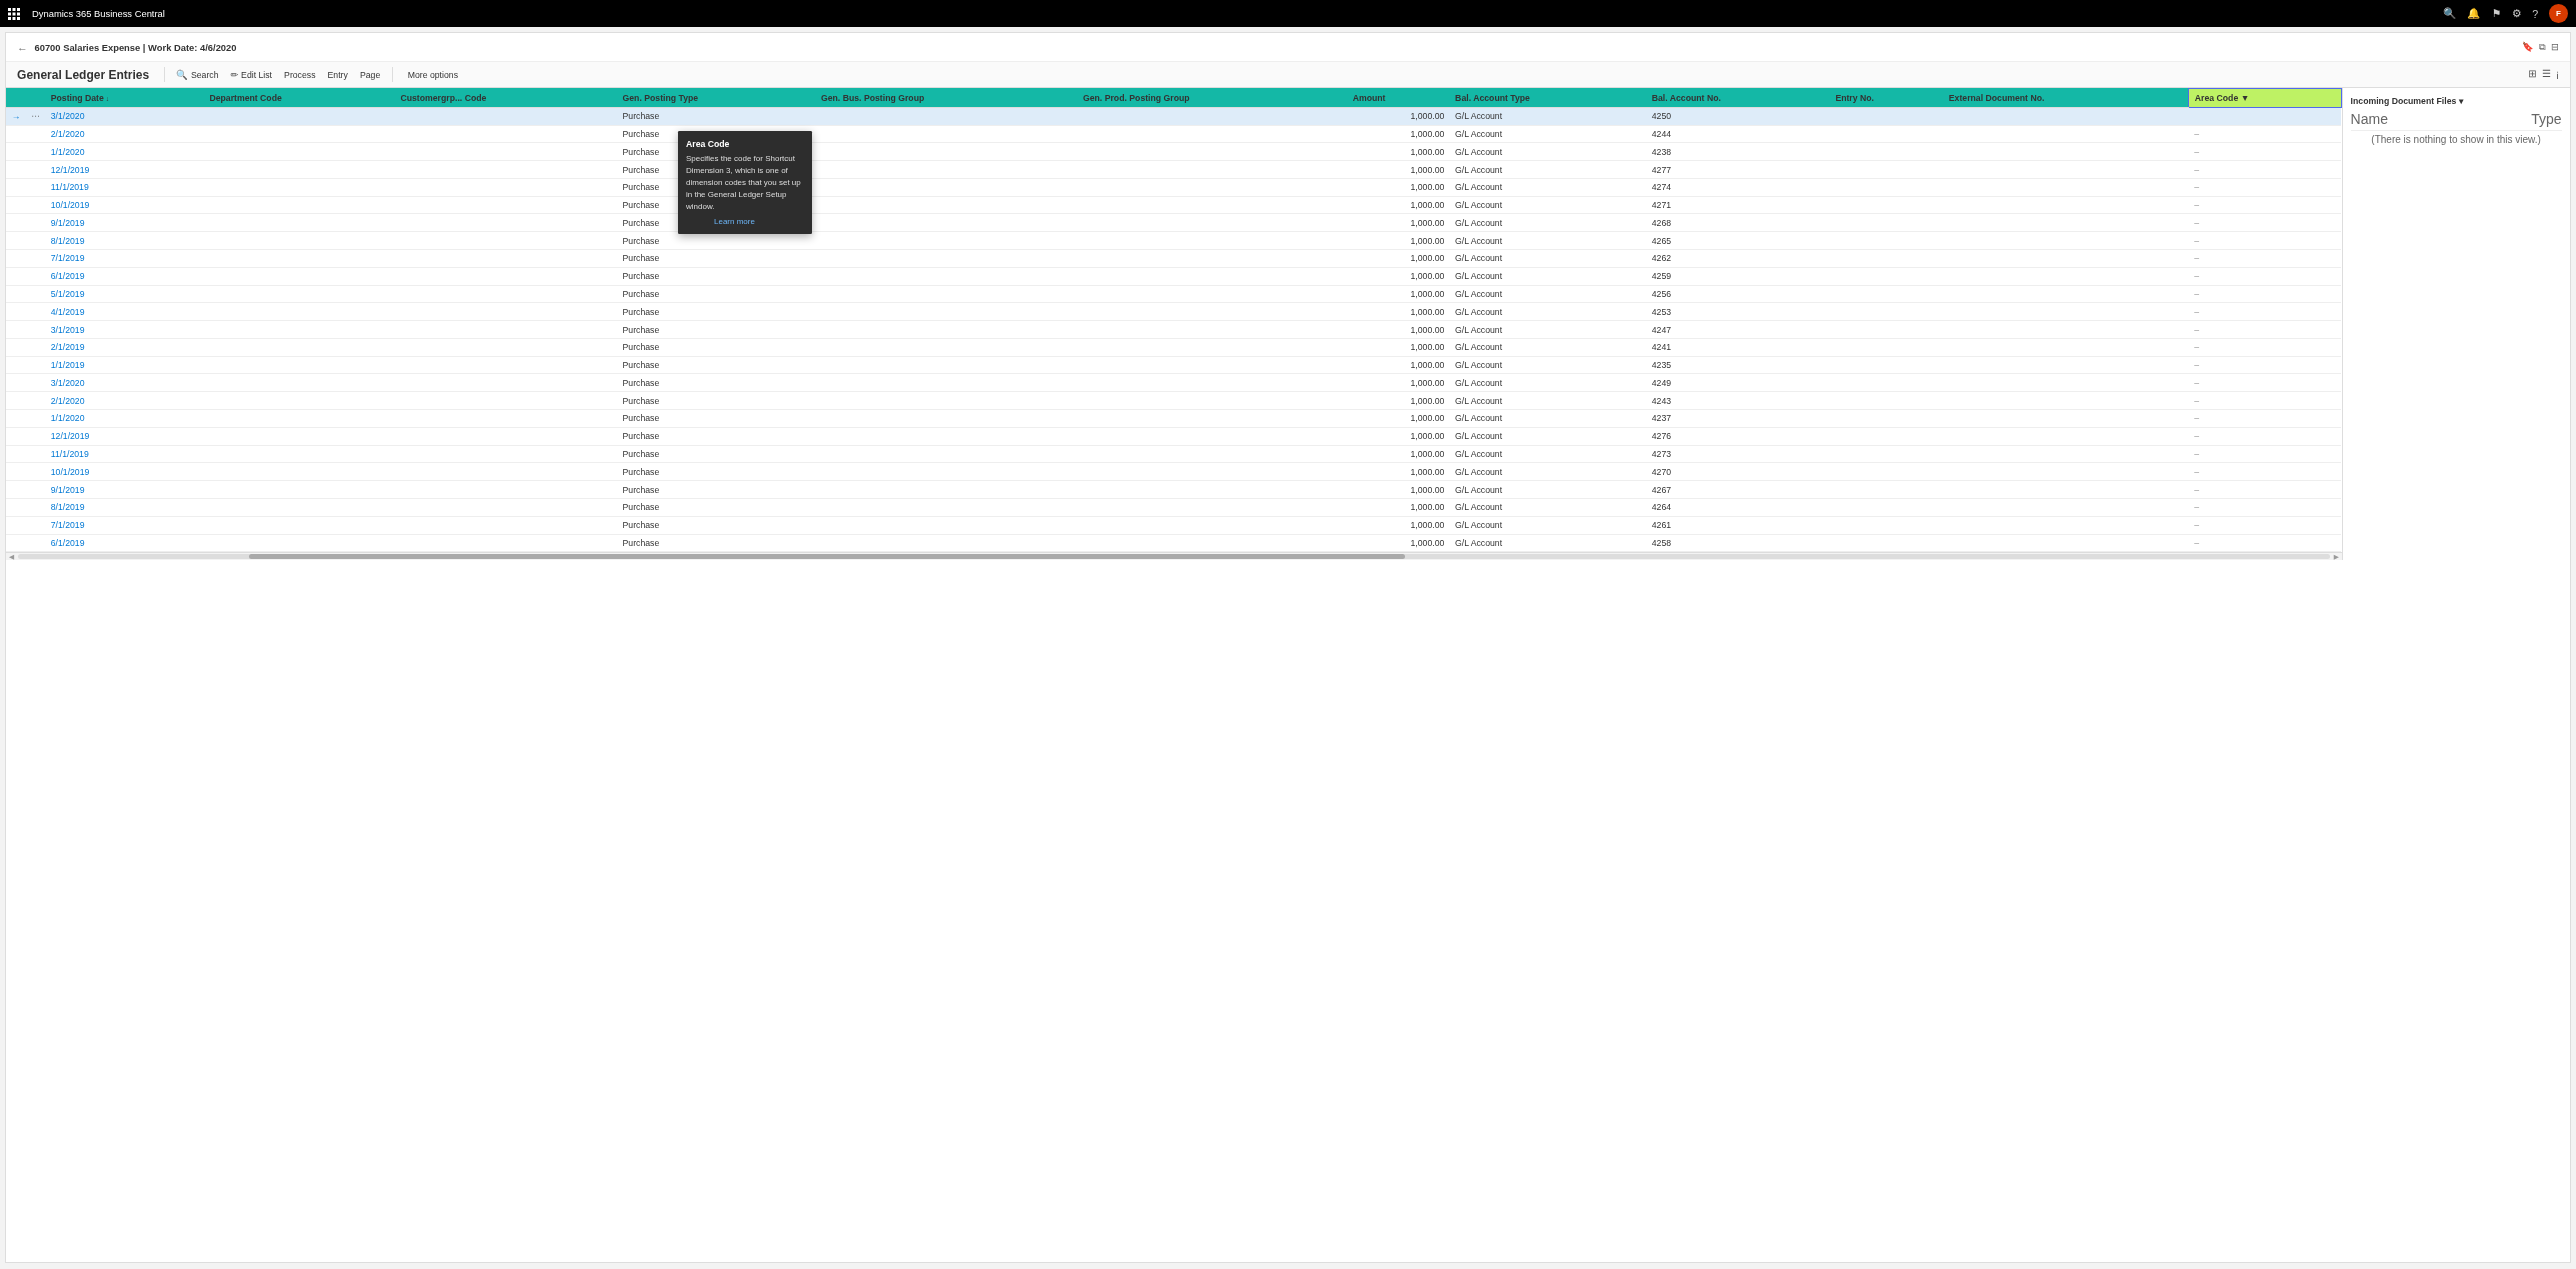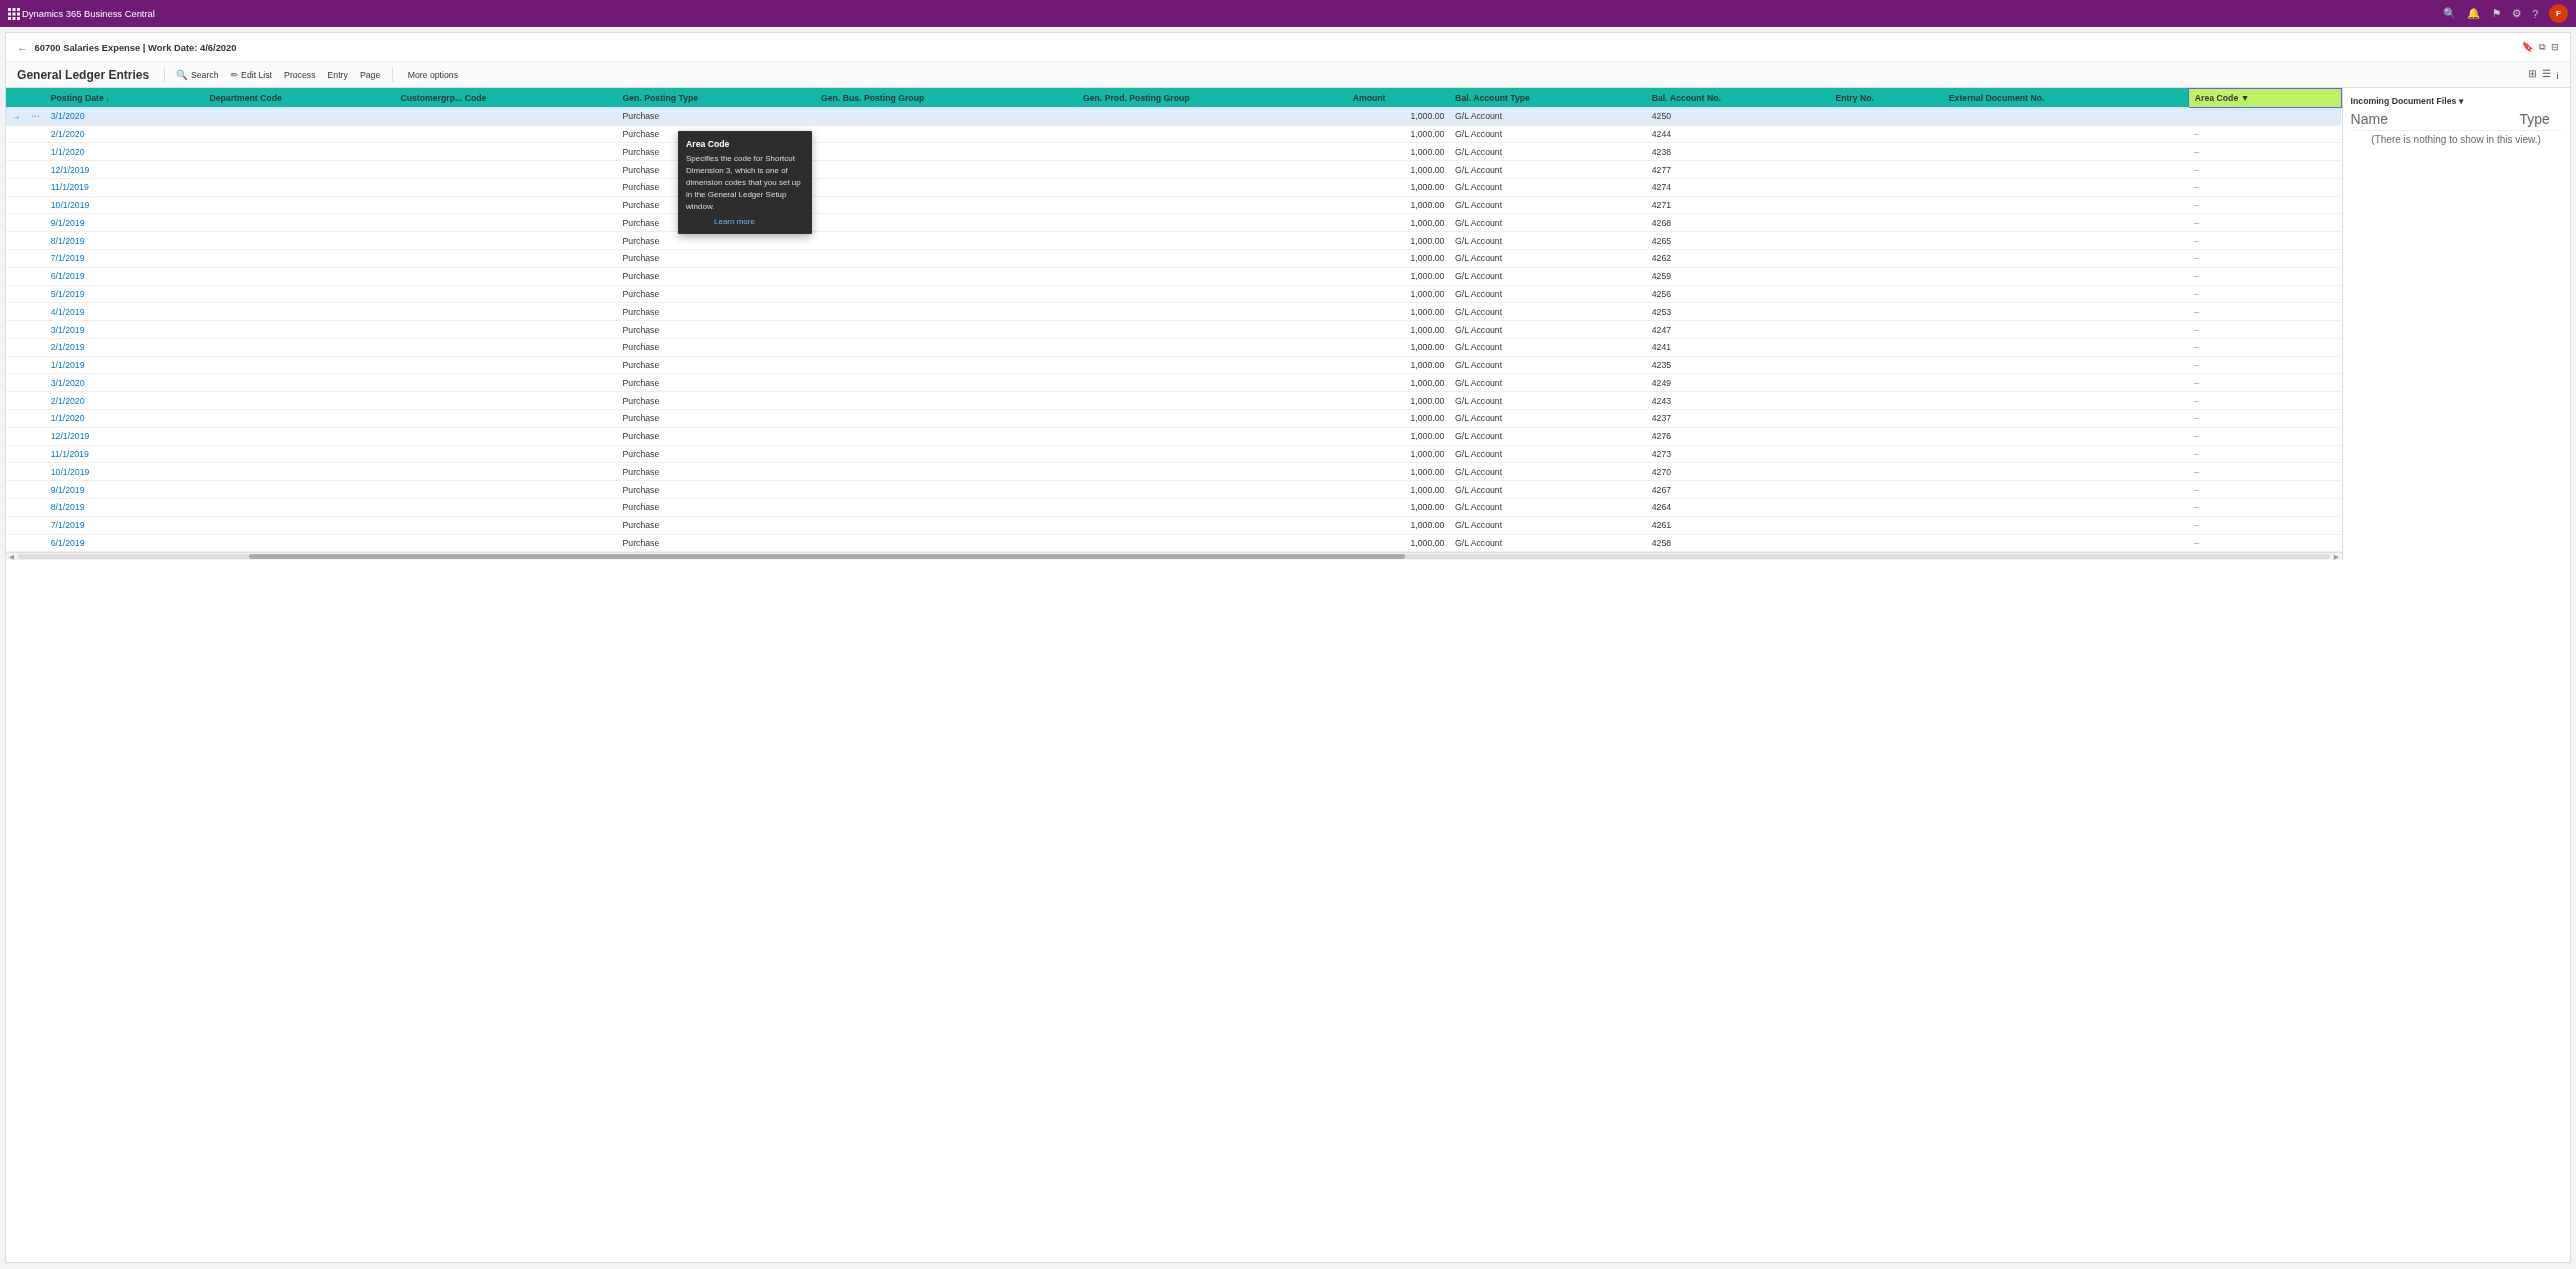--- a/index.html
+++ b/index.html
@@ -1,26 +1,26 @@
 <!DOCTYPE html>
 <html style="font-size:10.7px"><head>
   <meta charset="utf-8">
   <style>
     * { box-sizing: border-box; margin: 0; padding: 0; }
     body { font-family: 'Segoe UI', Tahoma, Geneva, Verdana, sans-serif; font-size: 8.7px; background: #f3f3f3; color: #333; }
 
     
     .top-nav {
-      background: #701a75;
+      background: #000000;
       color: #fff;
       height: 27px;
       display: flex;
       align-items: center;
       padding: 0 8px;
-      gap: 2px;
+      gap: 12px;
     }
     .top-nav-grid { display: flex; align-items: center; gap: 4px; cursor: pointer; }
     .top-nav-grid svg { width: 12px; height: 12px; fill: #fff; }
     .top-nav-title { font-size: 9.4px; font-weight: 400; color: #fff; flex: 1; }
     .top-nav-icons { display: flex; align-items: center; gap: 10.7px; }
     .top-nav-icons span { color: #ccc; font-size: 10.7px; cursor: pointer; }
     .top-nav-avatar {
       width: 19px; height: 19px; border-radius: 50%; background: #d83b01;
       display: flex; align-items: center; justify-content: center;
       font-size: 8px; color: #fff; font-weight: 600; cursor: pointer;
@@ -153,21 +153,21 @@
     .right-panel-table-header {
       display: flex;
       gap: 5.4px;
       font-size: 14px;
       color: #666;
       border-bottom: 0.7px solid #eee;
       padding-bottom: 2.7px;
       margin-bottom: 2.7px;
     }
     .right-panel-col1 { flex: 1; }
-    .right-panel-col2 { width: 54px; text-align: center; }
+    .right-panel-col2 { width: 54px; text-align: right; }
     .right-panel-empty { font-size: 10px; color: #666; text-align: center; margin-top: 0; }
 
     
     .scrollbar-area {
       height: 8px;
       background: #f3f3f3;
       border-top: 0.7px solid #ddd;
       position: relative;
       display: flex;
       align-items: center;

